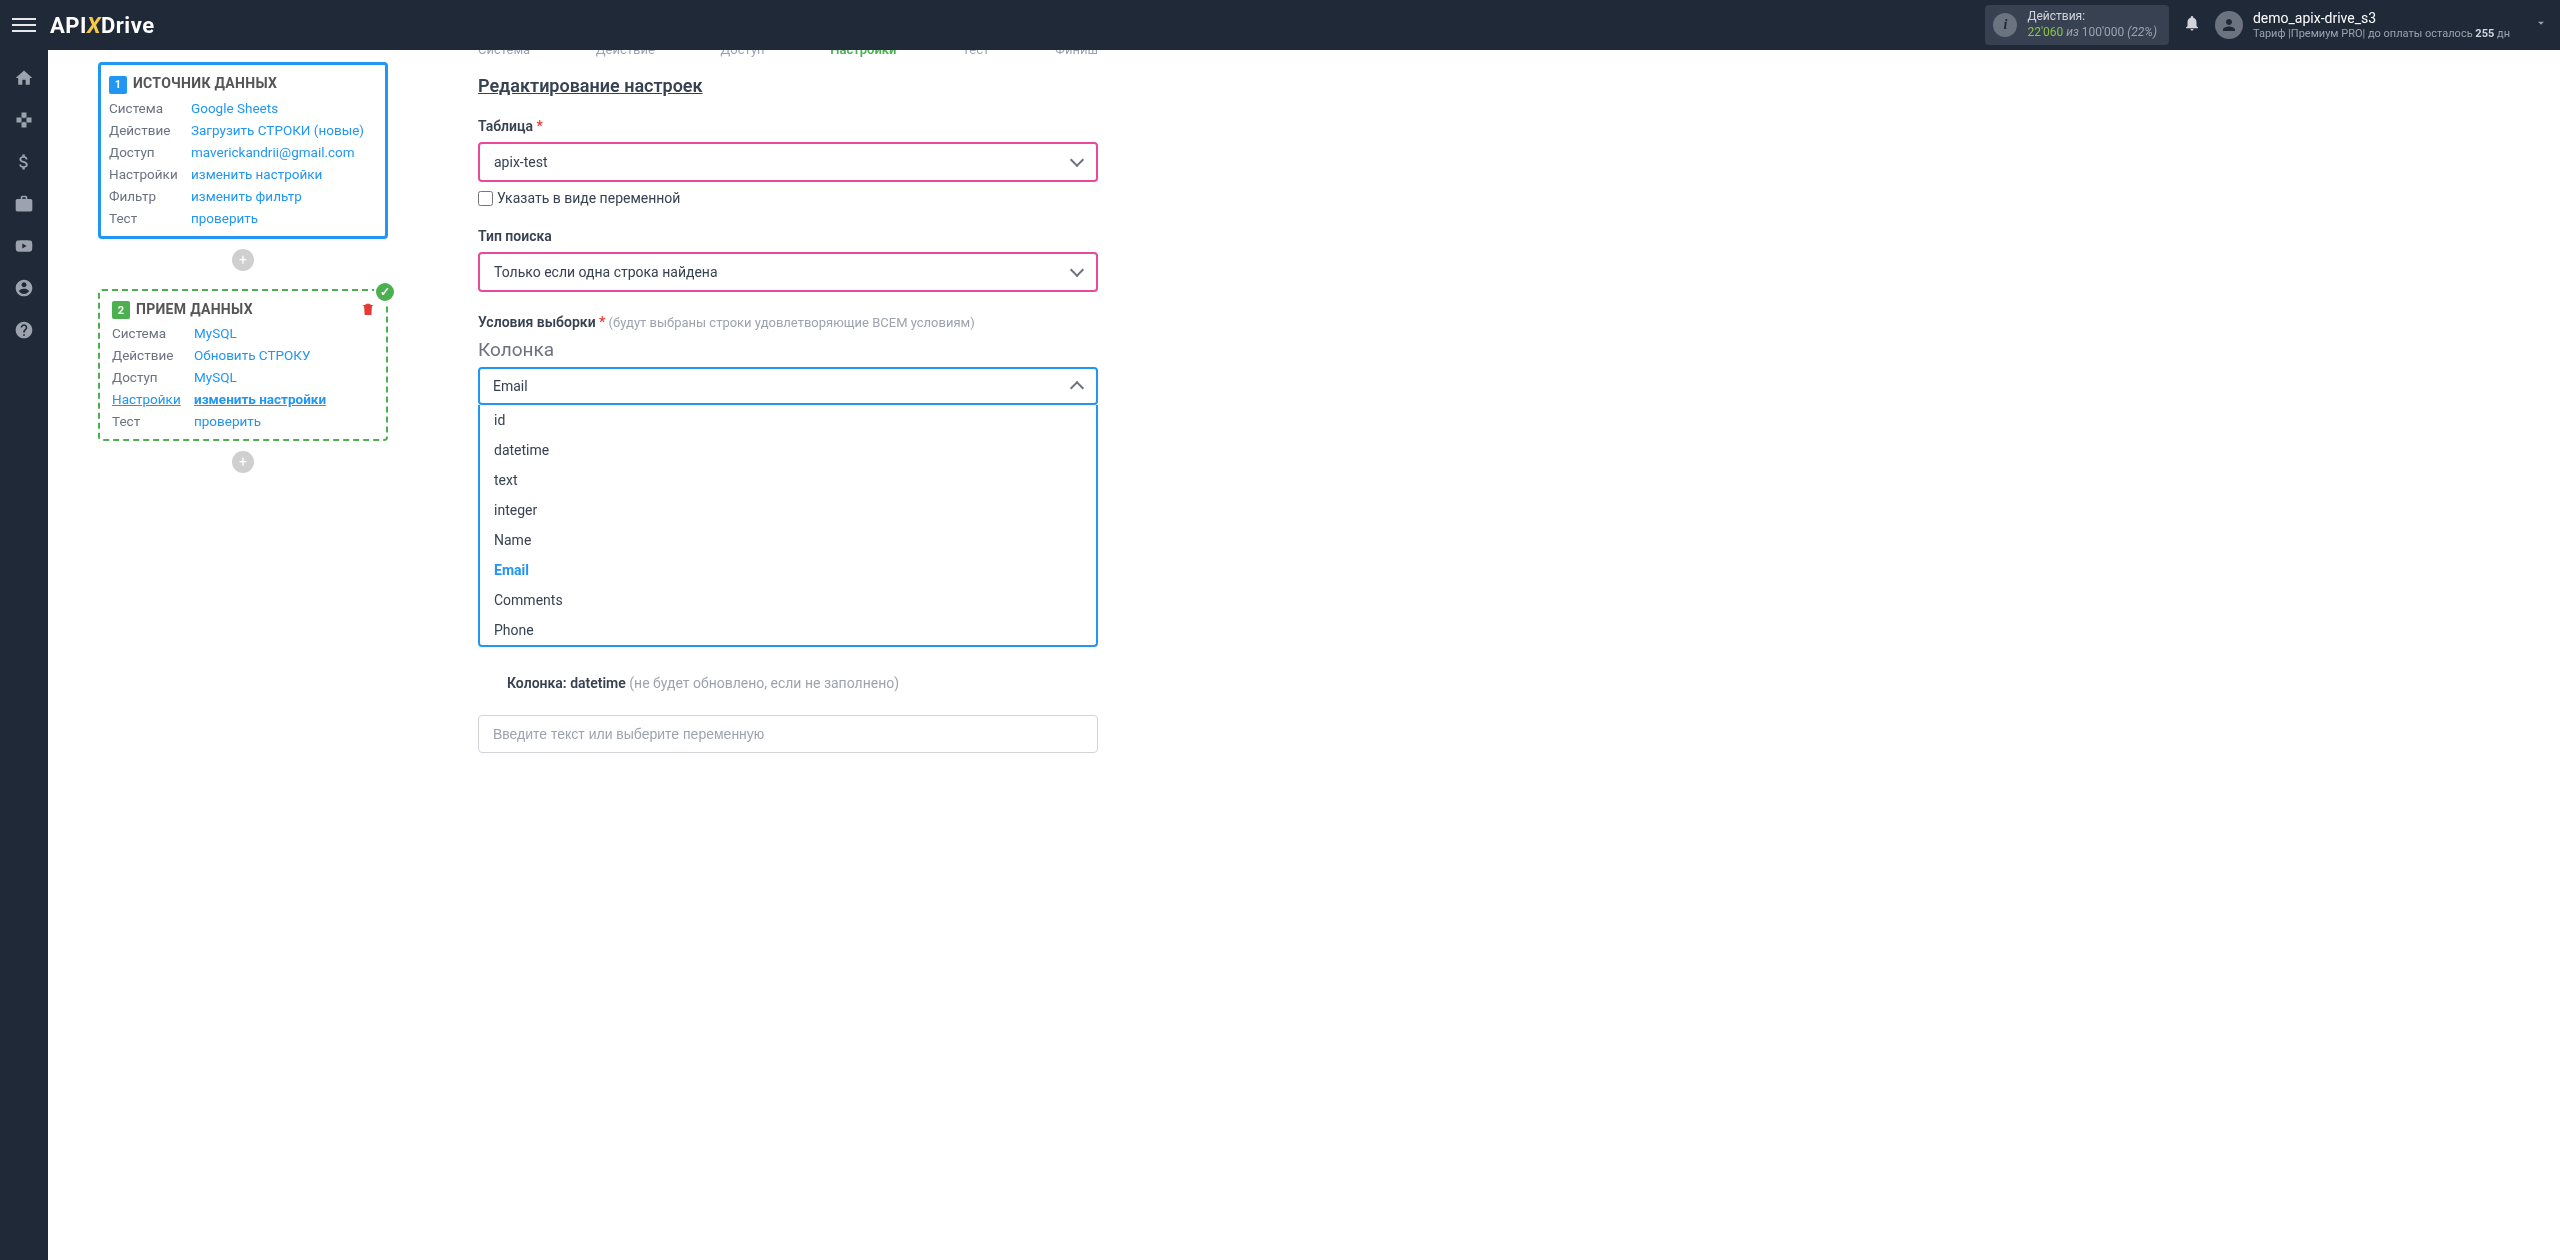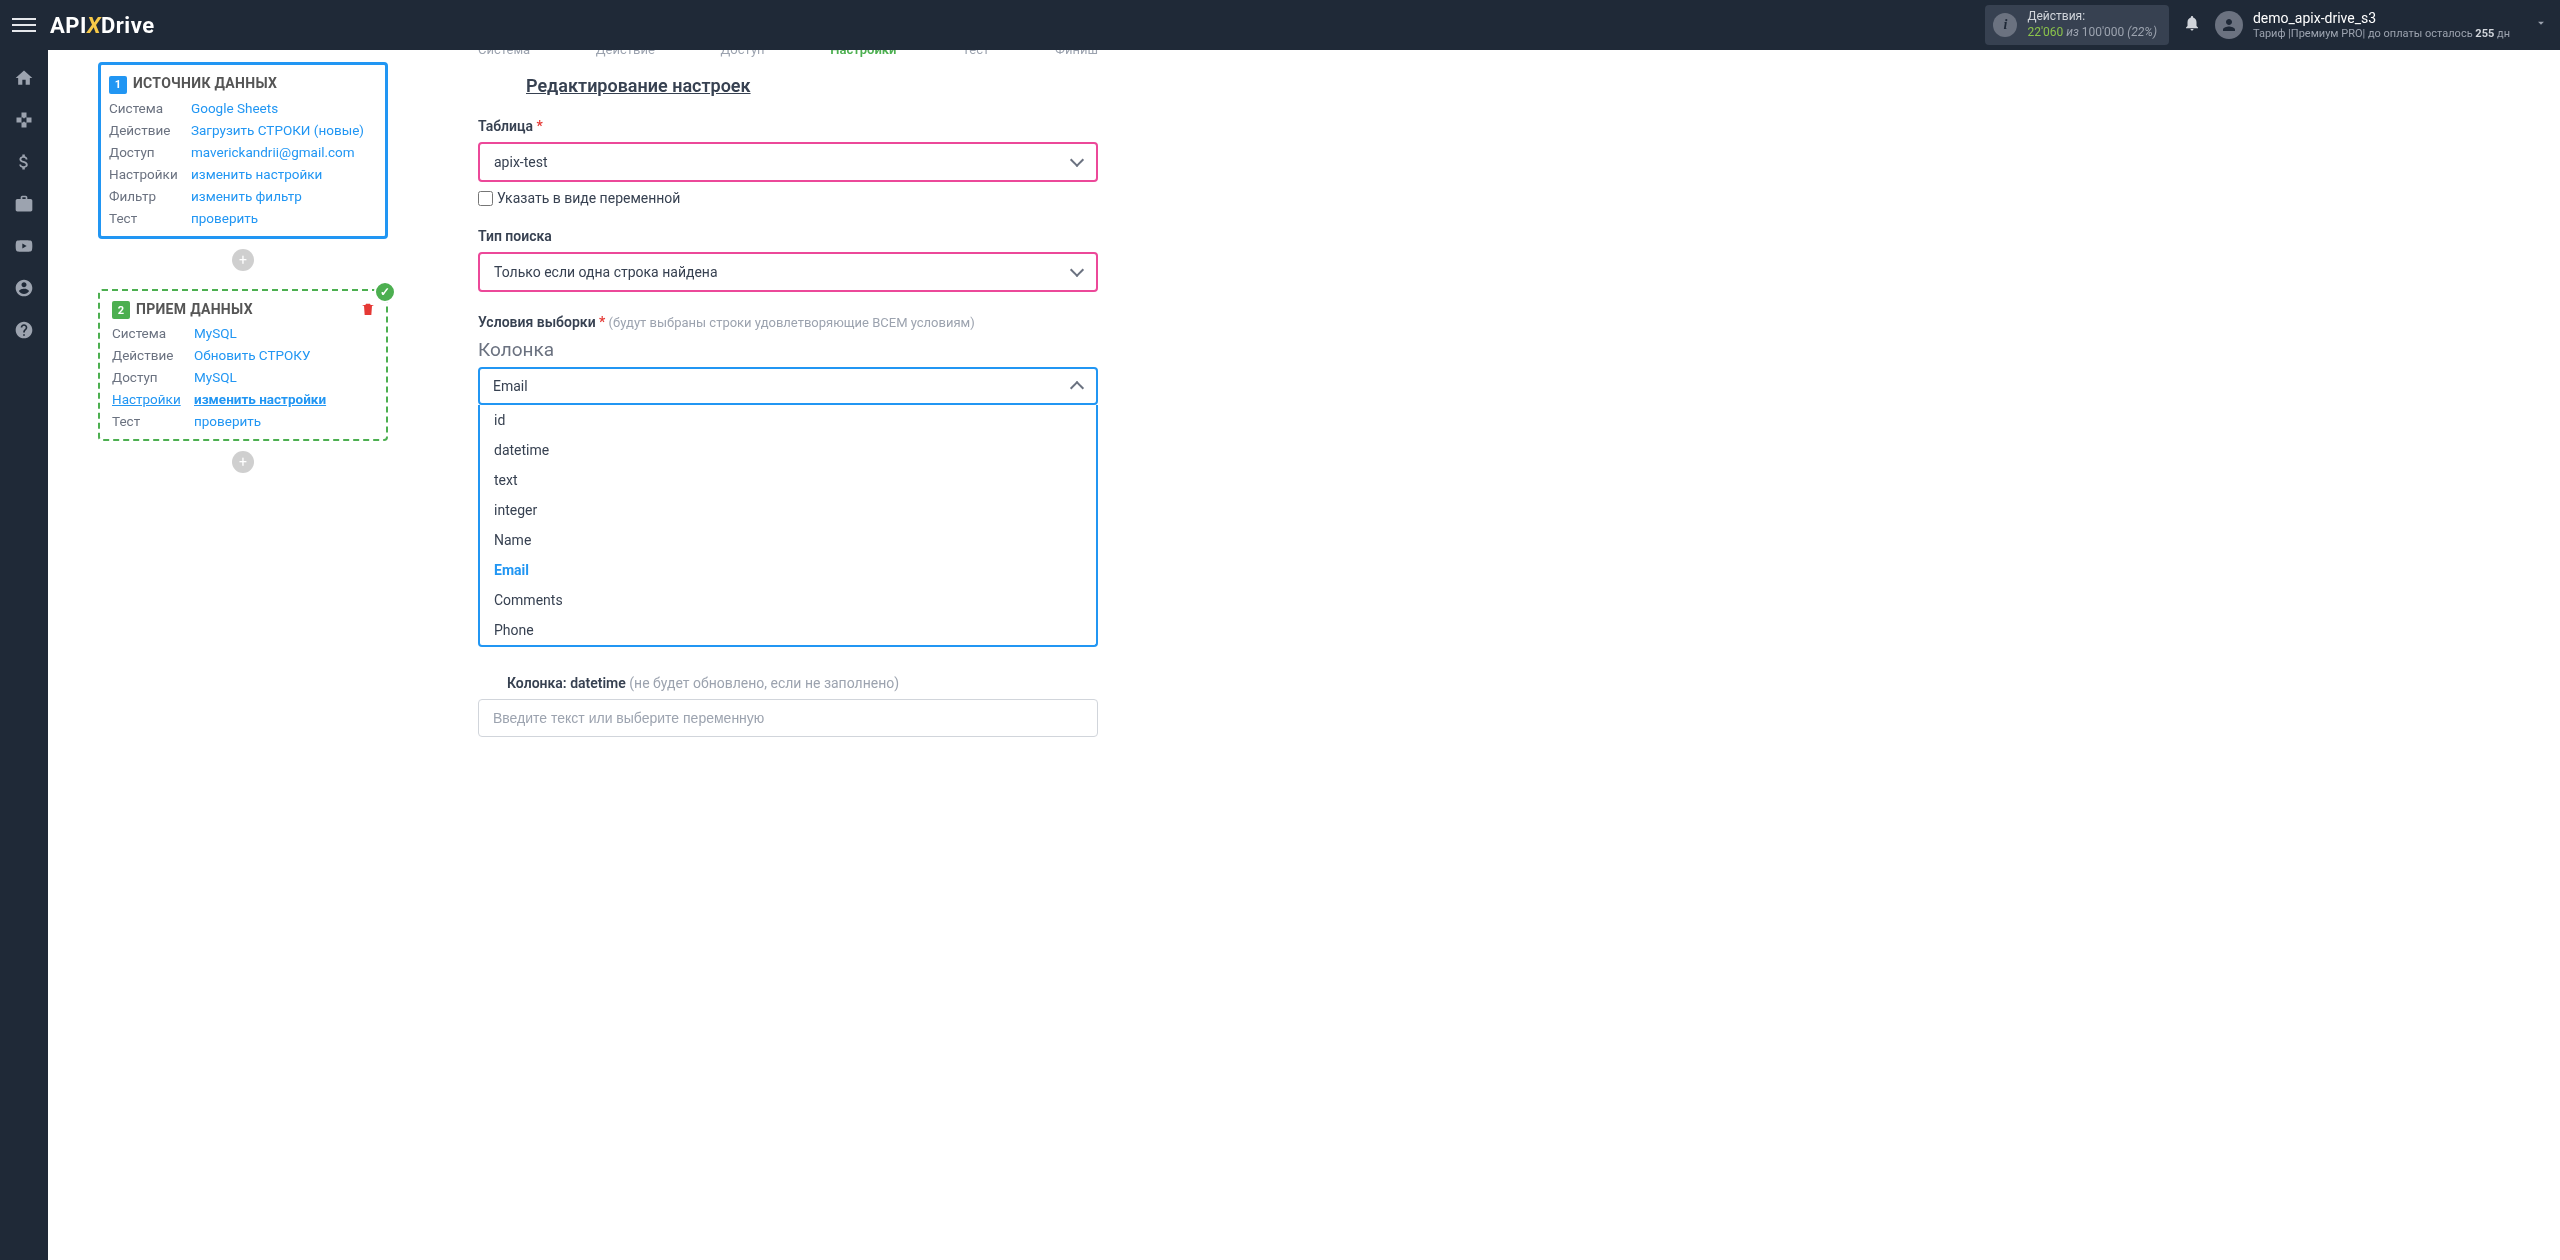--- a/index.html
+++ b/index.html
@@ -58,21 +58,21 @@
   .card-check { position: absolute; top: -10px; right: -10px; width: 22px; height: 22px; background: #4caf50; border-radius: 50%; border: 2px solid #fff; display: flex; align-items: center; justify-content: center; }
   .card-check::after { content: "✓"; color: #fff; font-size: 12px; font-weight: 700; }
   .trash-icon { position: absolute; top: 10px; right: 10px; color: #e53935; cursor: pointer; font-size: 14px; }
   .add-circle { width: 22px; height: 22px; background: #cfcfcf; border-radius: 50%; margin: 10px auto 18px; display: flex; align-items: center; justify-content: center; color: #fff; font-size: 14px; cursor: pointer; }
 
   
   .steps { display: flex; justify-content: space-between; color: #9ca3af; font-size: 13px; margin-top: -8px; margin-bottom: 18px; }
   .steps .step.active { color: #4caf50; font-weight: 600; }
 
   
-  .form-title { font-size: 18px; font-weight: 600; color: #374151; text-decoration: underline; margin-bottom: 22px; margin-left: 48px; }
+  .form-title { font-size: 18px; font-weight: 600; color: #374151; text-decoration: underline; margin-bottom: 22px; }
   .form-label { font-size: 14px; font-weight: 600; color: #374151; margin-bottom: 8px; display: block; }
   .form-label .req { color: #e53935; }
   .form-label .hint { font-weight: 400; color: #9ca3af; font-size: 13px; }
   .form-sublabel { font-size: 19px; color: #6b7280; margin-bottom: 6px; display: block; }
   .select { border: 2px solid #ec4899; border-radius: 4px; padding: 10px 36px 10px 14px; background: #fff; font-size: 14px; color: #374151; cursor: pointer; position: relative; width: 100%; }
   .select::after { content: ""; position: absolute; right: 14px; top: 50%; width: 8px; height: 8px; border-right: 2px solid #6b7280; border-bottom: 2px solid #6b7280; transform: translateY(-70%) rotate(45deg); }
   .select.open { border: 2px solid #2196f3; padding: 9px 35px 9px 13px; }
   .select.open::after { transform: translateY(-30%) rotate(-135deg); }
   .checkbox-row { display: flex; align-items: center; gap: 4px; margin-top: 8px; font-size: 14px; color: #374151; }
   .checkbox-row input { width: 15px; height: 15px; }
@@ -284,17 +284,17 @@
               <div class="dropdown-item">Phone</div>
             </div>
         </div>
         <div class="dropdown-spacer"></div>
       </div>
 
       <div class="form-group">
         <label class="col-label">
           <span>Колонка: datetime</span><span class="hint"> (не будет обновлено, если не заполнено)</span>
         </label>
-        <input class="input" style="margin-top: 8px;" placeholder="Введите текст или выберите переменную">
+        <input class="input" style="margin-top: 24px;" placeholder="Введите текст или выберите переменную">
       </div>
     </div>
   </div>
 </div>
 
 </body></html>

